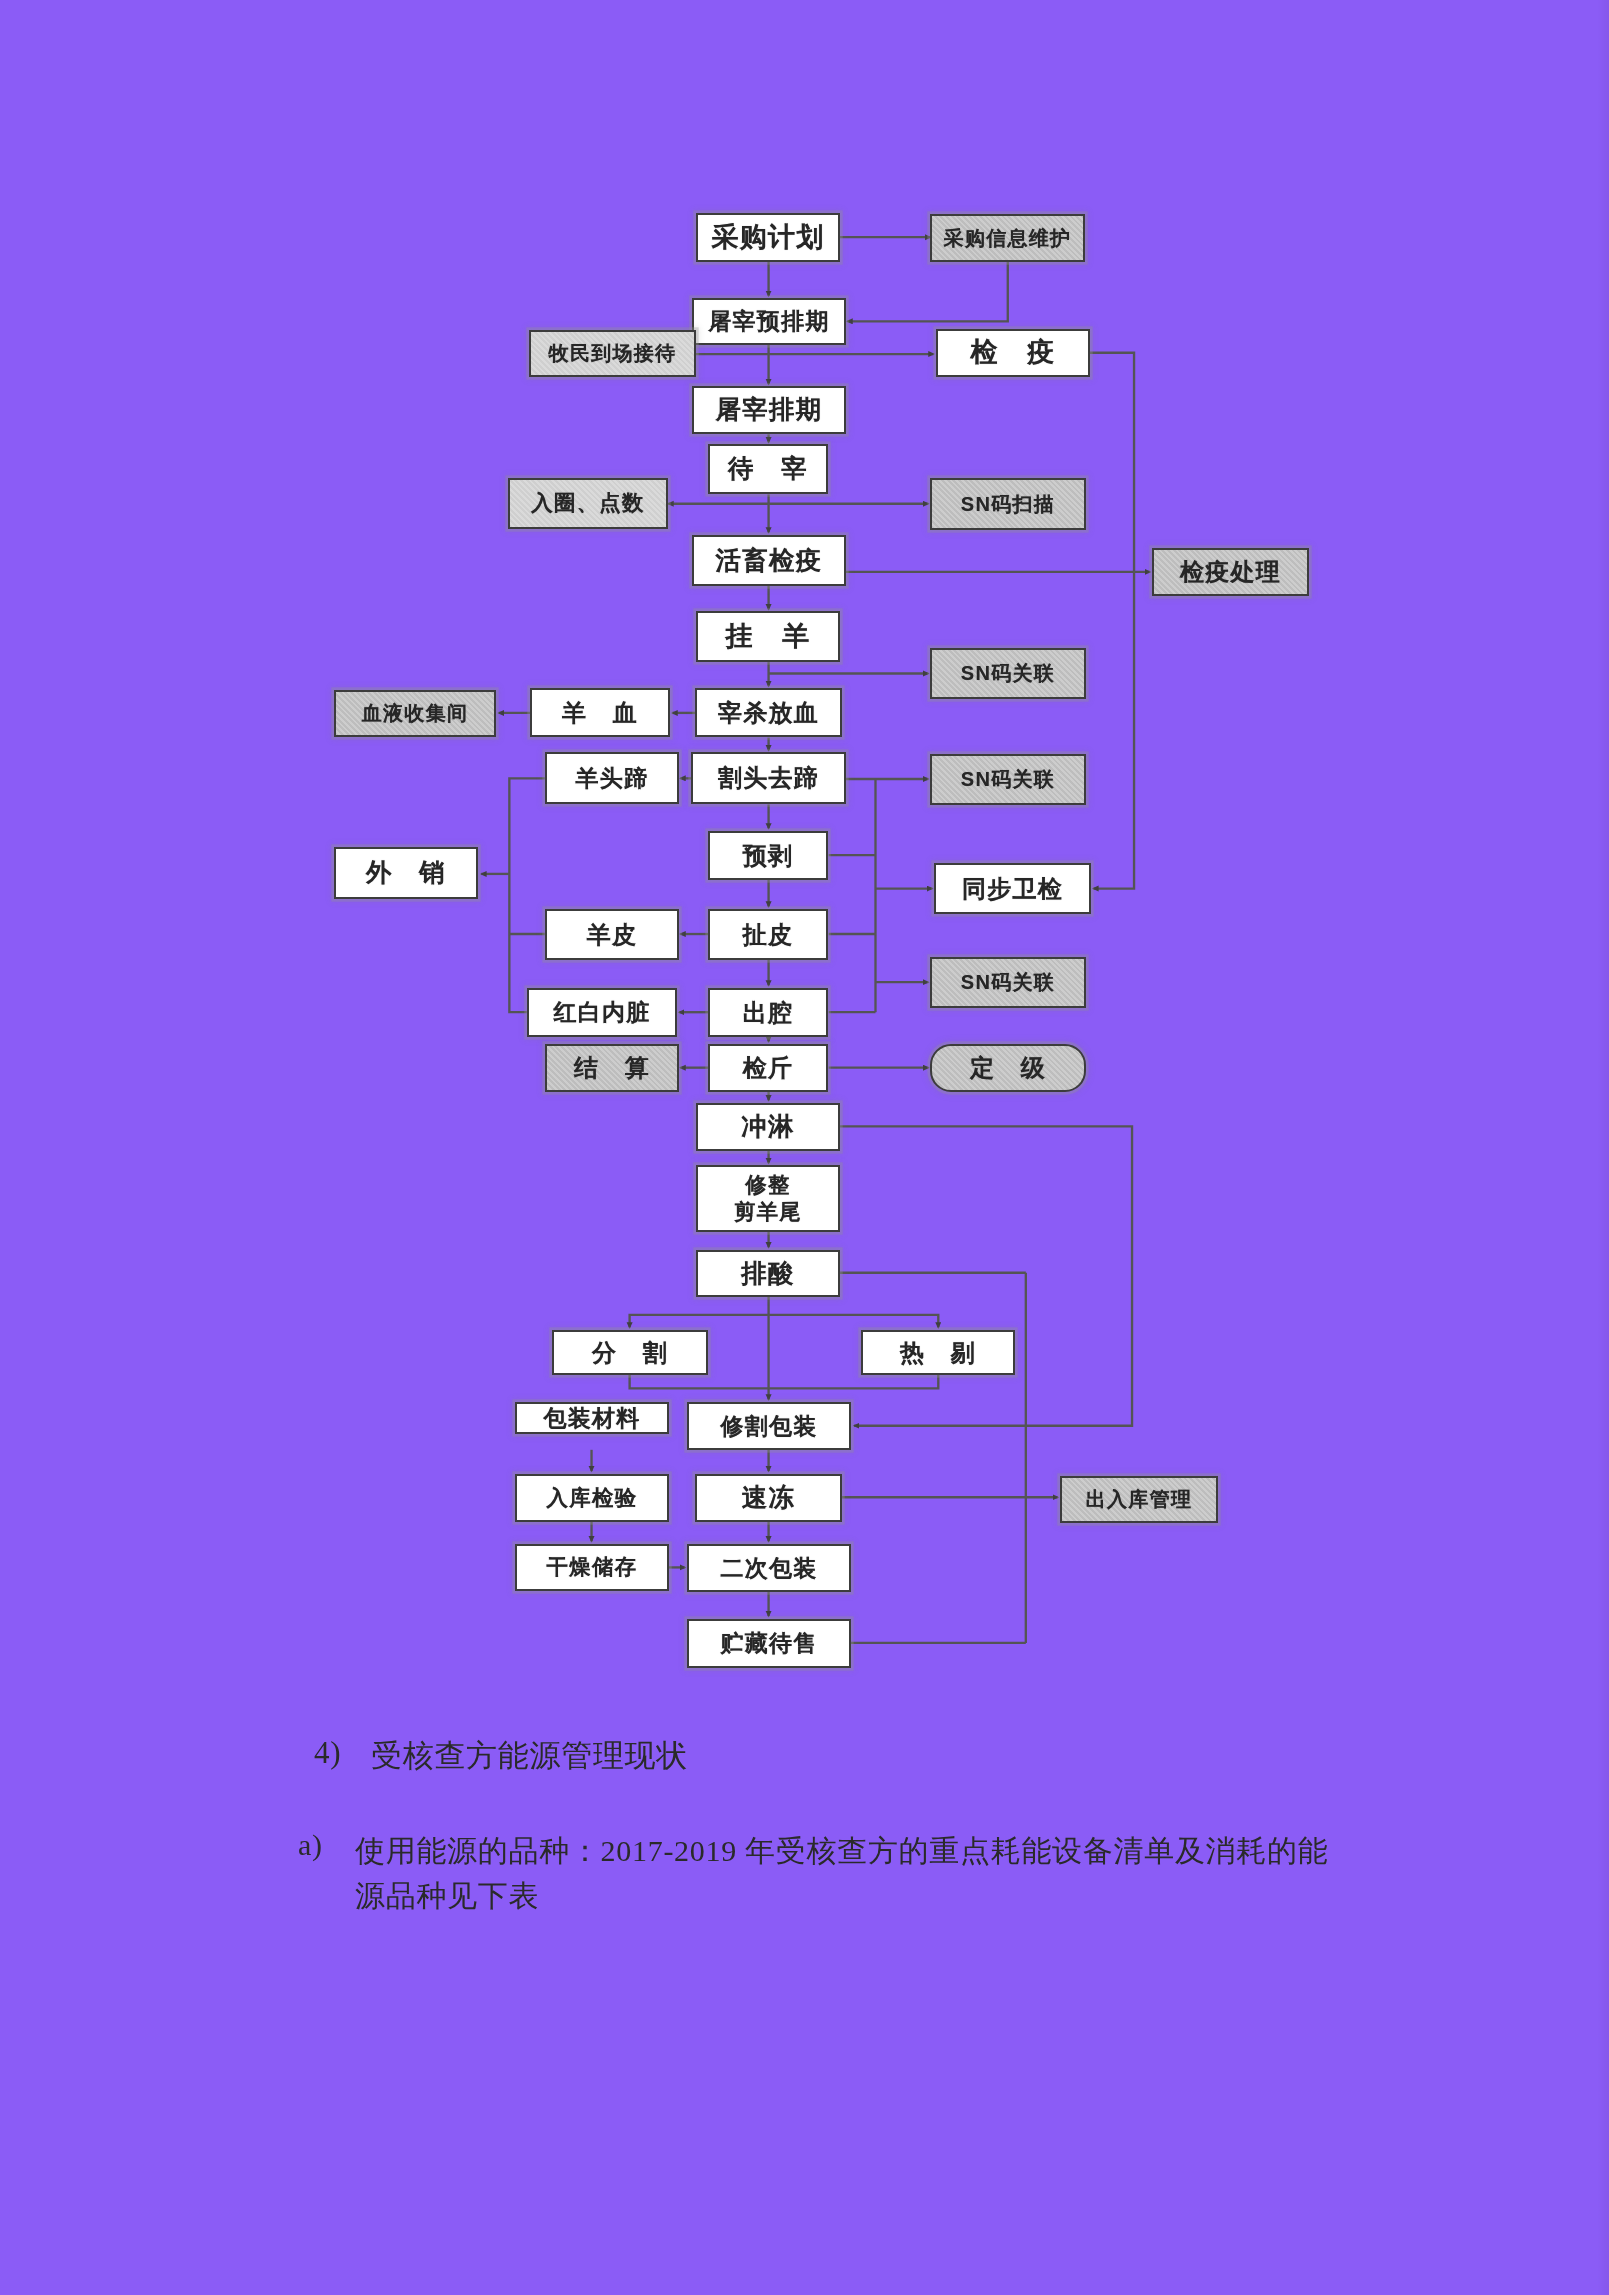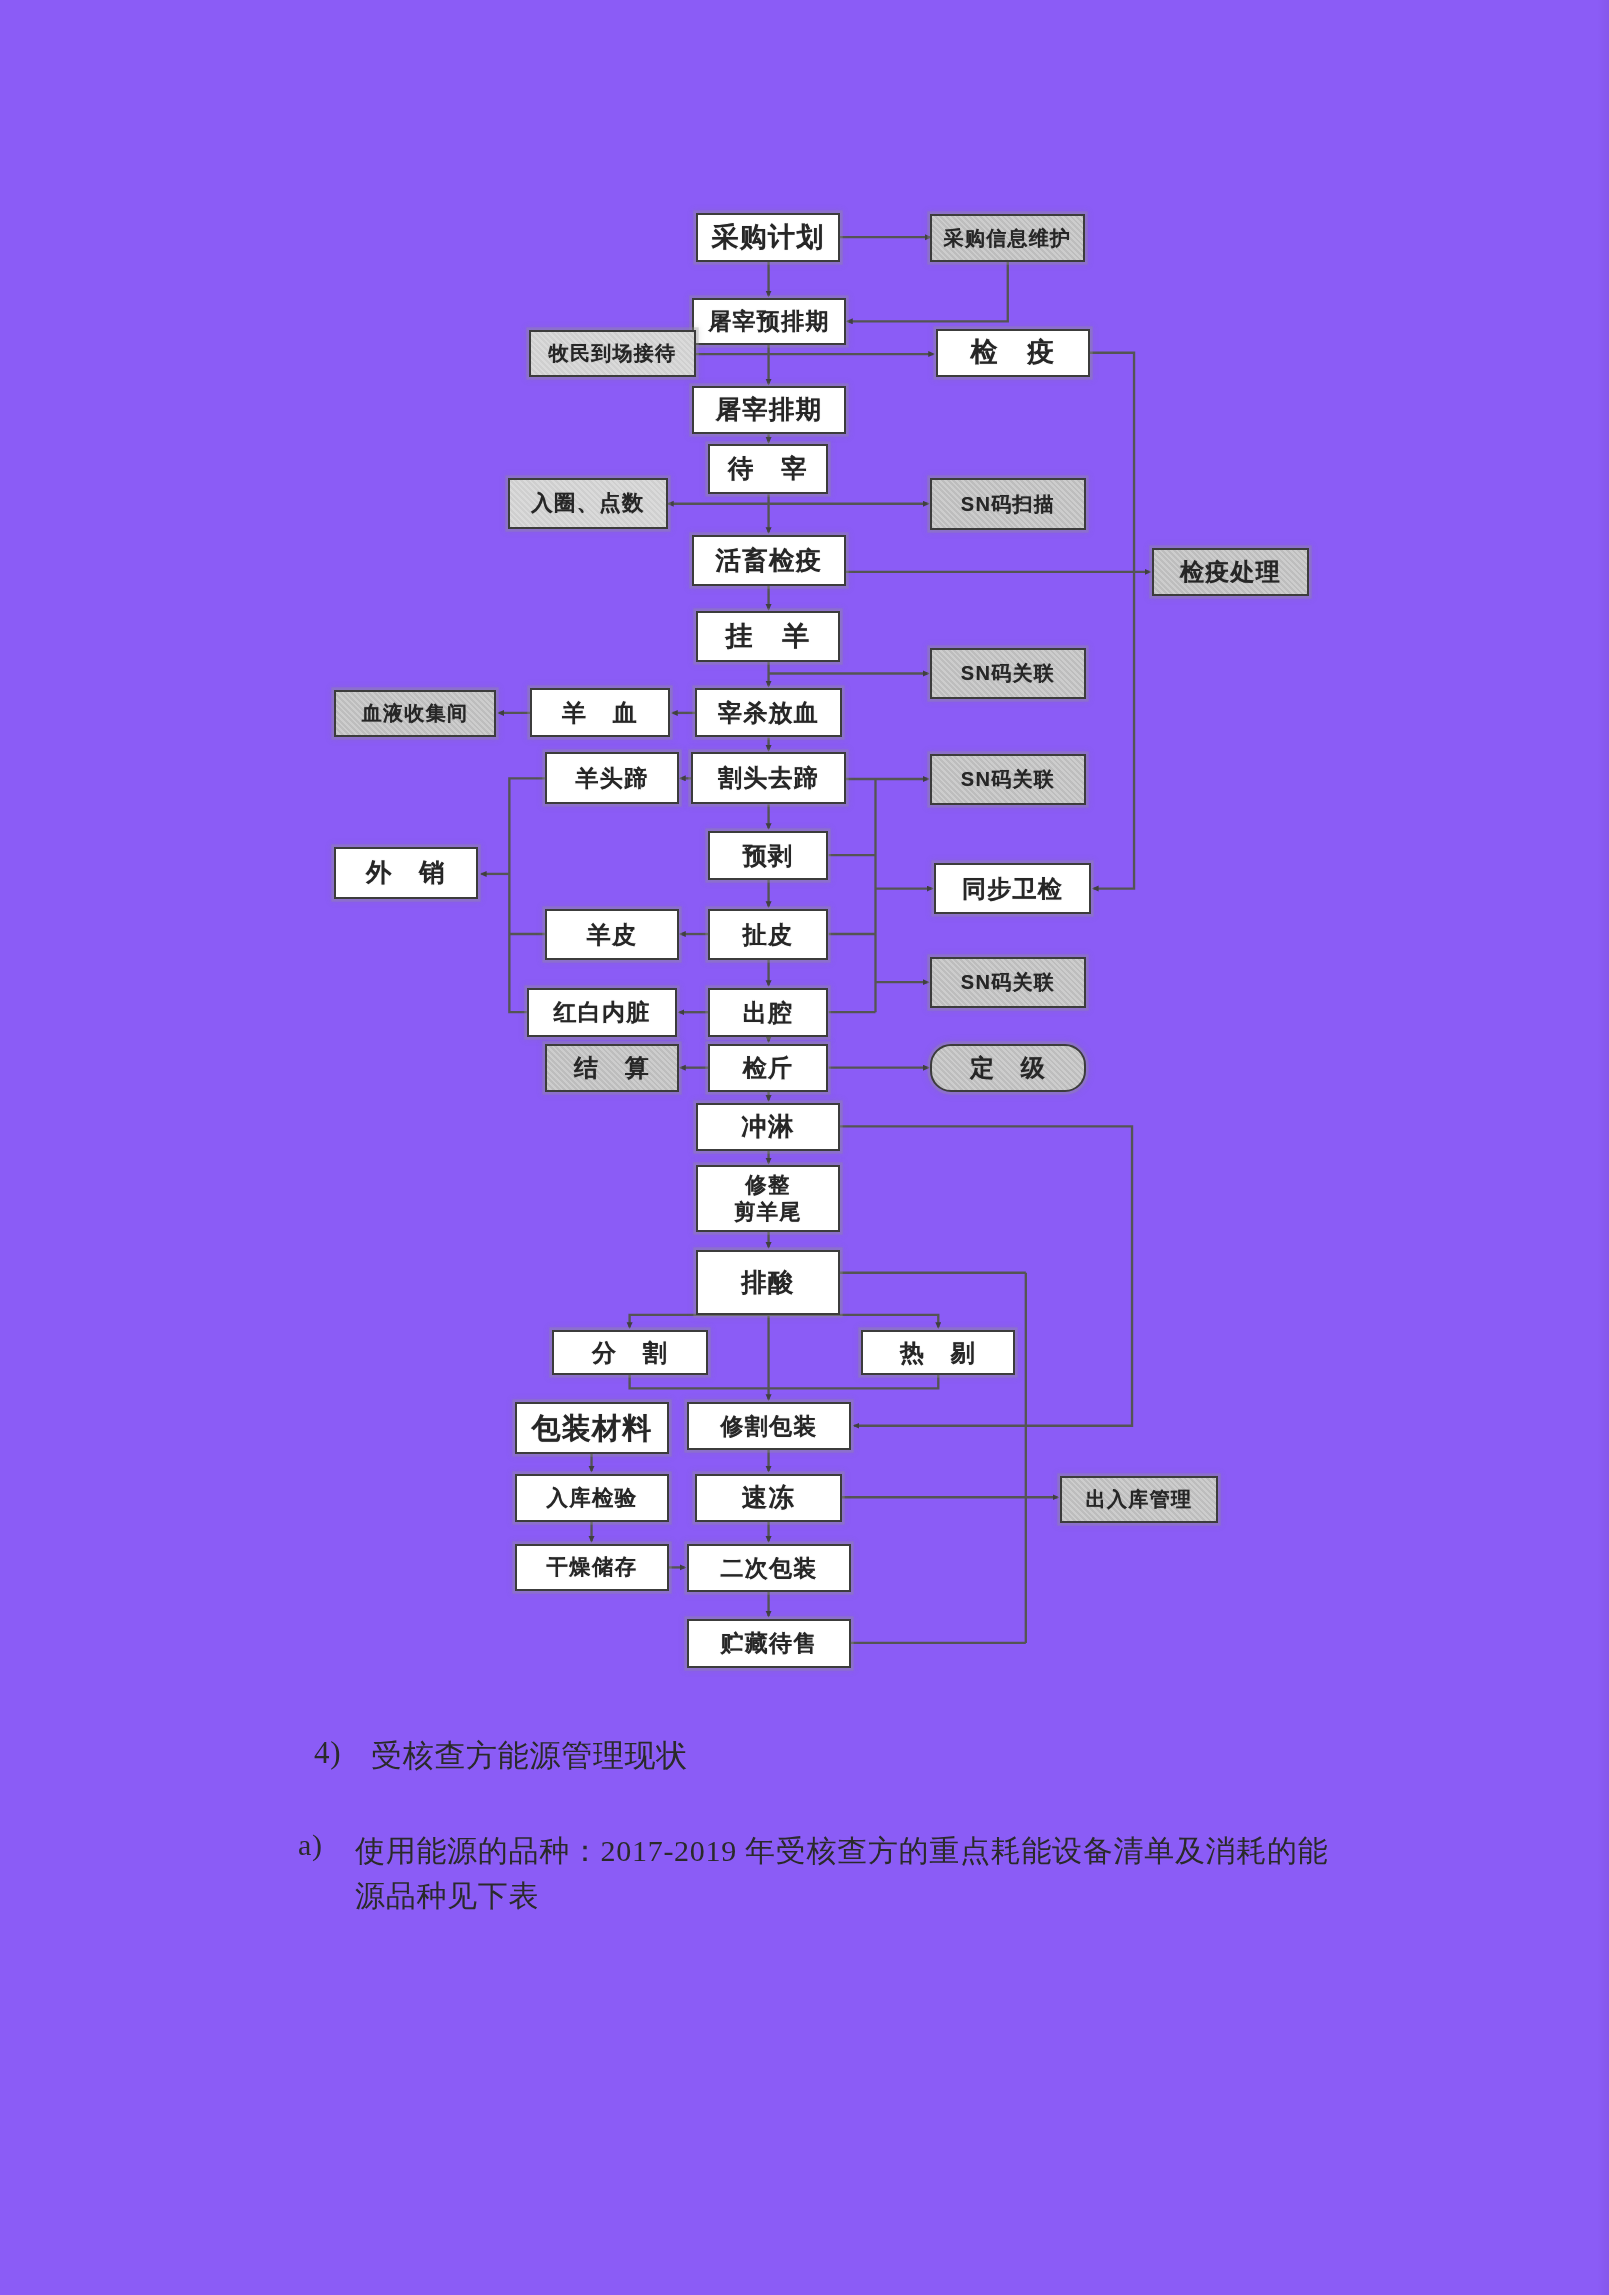--- a/index.html
+++ b/index.html
@@ -141,25 +141,25 @@
       <div class="node fill-w" style="left: 545px; top: 909px; width: 134px; height: 51px; font-size: 24px;">羊皮</div>
       <div class="node fill-g" style="left: 930px; top: 957px; width: 156px; height: 51px; font-size: 20px;">SN码关联</div>
       <div class="node fill-w" style="left: 708px; top: 988px; width: 120px; height: 49px; font-size: 24px;">出腔</div>
       <div class="node fill-w" style="left: 527px; top: 988px; width: 150px; height: 49px; font-size: 23px;">红白内脏</div>
       <div class="node fill-w" style="left: 708px; top: 1044px; width: 120px; height: 48px; font-size: 24px;">检斤</div>
       <div class="node fill-g" style="left: 545px; top: 1044px; width: 134px; height: 48px; font-size: 24px;">结　算</div>
       <div class="node fill-g" style="left: 930px; top: 1044px; width: 156px; height: 48px; font-size: 24px; border-radius: 21px;">定　级</div>
       <div class="node fill-w" style="left: 696px; top: 1103px; width: 144px; height: 48px; font-size: 25.4px;">冲淋</div>
       <div class="node fill-w" style="left: 696px; top: 1165px; width: 144px; height: 67px; font-size: 21.4px;">修整
 剪羊尾</div>
-      <div class="node fill-w" style="left: 696px; top: 1250px; width: 144px; height: 65px; font-size: 25.4px;">排酸</div>
+      <div class="node fill-w" style="left: 696px; top: 1250px; width: 144px; height: 47px; font-size: 25.4px;">排酸</div>
       <div class="node fill-w" style="left: 552px; top: 1330px; width: 156px; height: 45px; font-size: 24px;">分　割</div>
       <div class="node fill-w" style="left: 861px; top: 1330px; width: 154px; height: 45px; font-size: 24px;">热　剔</div>
       <div class="node fill-w" style="left: 687px; top: 1402px; width: 164px; height: 48px; font-size: 23px;">修割包装</div>
-      <div class="node fill-w" style="left: 515px; top: 1402px; width: 154px; height: 52px; font-size: 29px;">包装材料</div>
+      <div class="node fill-w" style="left: 515px; top: 1402px; width: 154px; height: 32px; font-size: 23px;">包装材料</div>
       <div class="node fill-w" style="left: 695px; top: 1474px; width: 147px; height: 48px; font-size: 25.4px;">速冻</div>
       <div class="node fill-w" style="left: 515px; top: 1474px; width: 154px; height: 48px; font-size: 21.4px;">入库检验</div>
       <div class="node fill-g" style="left: 1060px; top: 1476px; width: 158px; height: 47px; font-size: 20px;">出入库管理</div>
       <div class="node fill-w" style="left: 515px; top: 1544px; width: 154px; height: 47px; font-size: 21.4px;">干燥储存</div>
       <div class="node fill-w" style="left: 687px; top: 1544px; width: 164px; height: 48px; font-size: 23px;">二次包装</div>
       <div class="node fill-w" style="left: 687px; top: 1619px; width: 164px; height: 49px; font-size: 23px;">贮藏待售</div>
     </div>
 
   <div class="caption" id="section-4">
     <span class="marker">4)</span>

